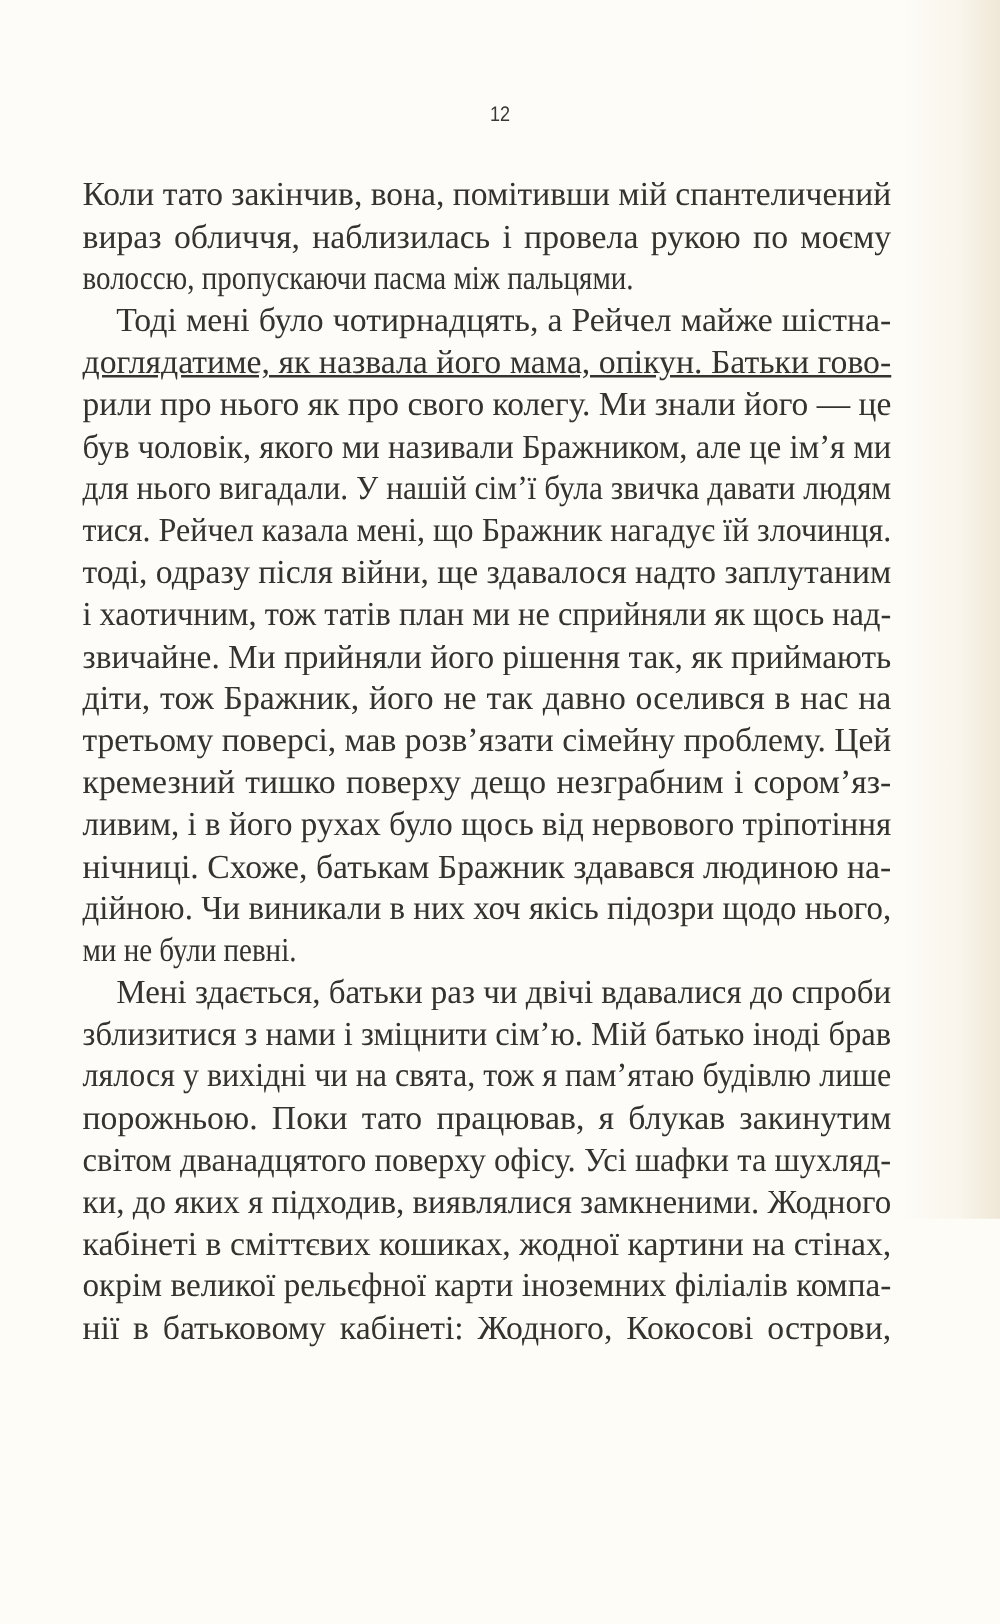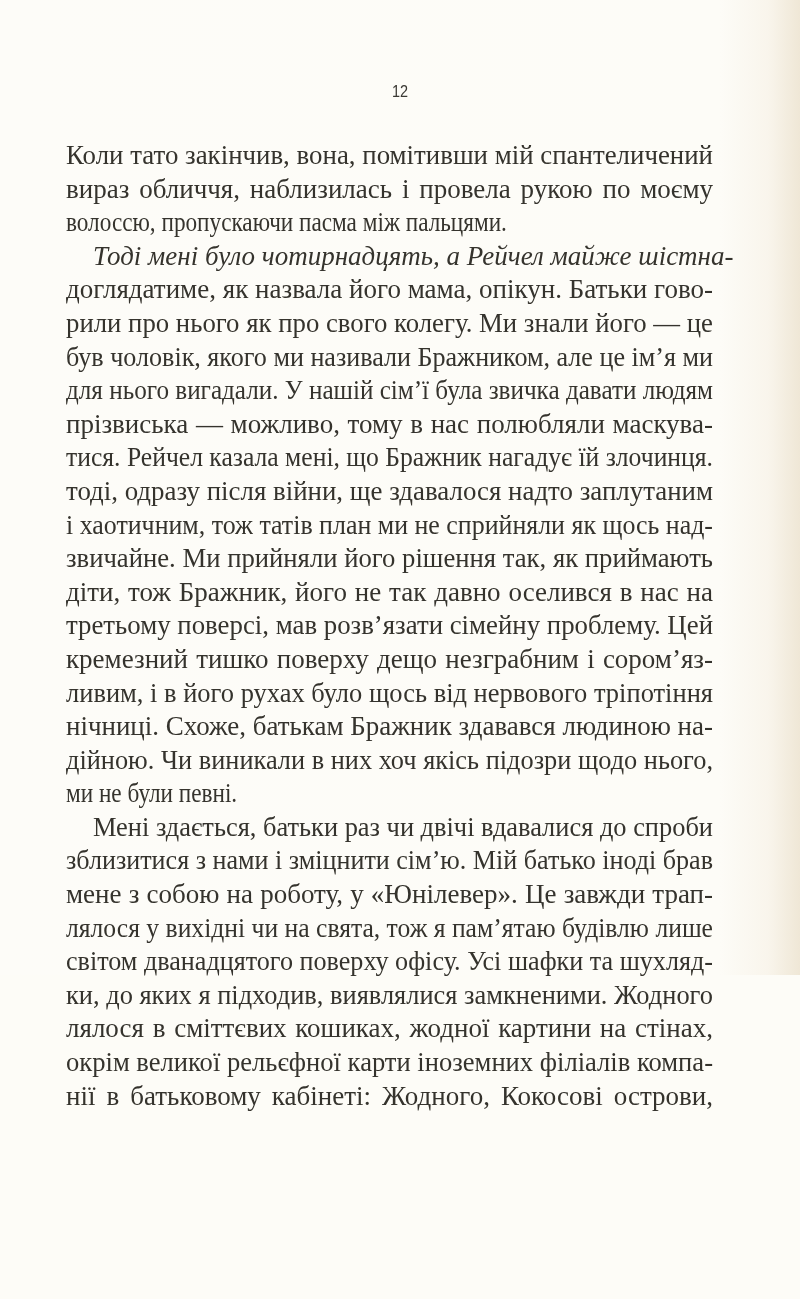--- a/index.html
+++ b/index.html
@@ -58,40 +58,39 @@
   </style>
 </head>
 <body>
 
 <div class="page">
   <div class="page-number">12</div>
   <div class="text-block" id="text-block">
       <span class="line justify" style="display: block; text-align: justify; text-align-last: justify; width: 649.859px; box-sizing: border-box; transform: scaleX(0.9956);">Коли тато закінчив, вона, помітивши мій спантеличений</span>
       <span class="line justify" style="display: block; text-align: justify; text-align-last: justify; width: 647px; box-sizing: border-box; transform: scaleX(1);">вираз обличчя, наблизилась і провела рукою по моєму</span>
       <span class="line" style="display: block; text-align: left; text-align-last: auto; width: auto; box-sizing: border-box; transform: scaleX(0.86);">волоссю, пропускаючи пасма між пальцями.</span>
-      <span class="line indent justify" style="display: block; text-align: justify; text-align-last: justify; width: 647px; padding-left: 27px; box-sizing: border-box; transform: scaleX(1); font-style: italic;">Тоді мені було чотирнадцять, а Рейчел майже шістна-</span>
-      <span class="line justify" style="display: block; text-align: justify; text-align-last: justify; width: 647px; box-sizing: border-box; transform: scaleX(1);">доглядатиме, як назвала його мама, опікун. Батьки гово-</span>
+      <span class="line indent justify" style="display: block; text-align: justify; text-align-last: justify; width: 647px; padding-left: 27px; box-sizing: border-box; transform: scaleX(1);">Тоді мені було чотирнадцять, а Рейчел майже шістна-</span>
+      <span class="line justify" style="display: block; text-align: justify; text-align-last: justify; width: 647px; box-sizing: border-box; transform: scaleX(1); text-decoration: underline;">доглядатиме, як назвала його мама, опікун. Батьки гово-</span>
       <span class="line justify" style="display: block; text-align: justify; text-align-last: justify; width: 652.641px; box-sizing: border-box; transform: scaleX(0.991357);">рили про нього як про свого колегу. Ми знали його — це</span>
       <span class="line justify" style="display: block; text-align: justify; text-align-last: justify; width: 669.469px; box-sizing: border-box; transform: scaleX(0.966438);">був чоловік, якого ми називали Бражником, але це ім’я ми</span>
       <span class="line justify" style="display: block; text-align: justify; text-align-last: justify; width: 694.578px; box-sizing: border-box; transform: scaleX(0.931501);">для нього вигадали. У нашій сім’ї була звичка давати людям</span>
-      <span class="line justify" style="display: block; text-align: justify; text-align-last: justify; width: 647px; box-sizing: border-box; transform: scaleX(1);">прізвиська — можливо, тому в нас полюбляли маскува-</span>
       <span class="line justify" style="display: block; text-align: justify; text-align-last: justify; width: 681.594px; box-sizing: border-box; transform: scaleX(0.949246);">тися. Рейчел казала мені, що Бражник нагадує їй злочинця.</span>
       <span class="line justify" style="display: block; text-align: justify; text-align-last: justify; width: 649.391px; box-sizing: border-box; transform: scaleX(0.996319);">тоді, одразу після війни, ще здавалося надто заплутаним</span>
       <span class="line justify" style="display: block; text-align: justify; text-align-last: justify; width: 674.141px; box-sizing: border-box; transform: scaleX(0.95974);">і хаотичним, тож татів план ми не сприйняли як щось над-</span>
       <span class="line justify" style="display: block; text-align: justify; text-align-last: justify; width: 654.531px; box-sizing: border-box; transform: scaleX(0.988494);">звичайне. Ми прийняли його рішення так, як приймають</span>
       <span class="line justify" style="display: block; text-align: justify; text-align-last: justify; width: 647px; box-sizing: border-box; transform: scaleX(1);">діти, тож Бражник, його не так давно оселився в нас на</span>
       <span class="line justify" style="display: block; text-align: justify; text-align-last: justify; width: 651.219px; box-sizing: border-box; transform: scaleX(0.993522);">третьому поверсі, мав розв’язати сімейну проблему. Цей</span>
       <span class="line justify" style="display: block; text-align: justify; text-align-last: justify; width: 647px; box-sizing: border-box; transform: scaleX(1);">кремезний тишко поверху дещо незграбним і сором’яз-</span>
       <span class="line justify" style="display: block; text-align: justify; text-align-last: justify; width: 659.641px; box-sizing: border-box; transform: scaleX(0.980837);">ливим, і в його рухах було щось від нервового тріпотіння</span>
       <span class="line justify" style="display: block; text-align: justify; text-align-last: justify; width: 647.828px; box-sizing: border-box; transform: scaleX(0.998722);">нічниці. Схоже, батькам Бражник здавався людиною на-</span>
       <span class="line justify" style="display: block; text-align: justify; text-align-last: justify; width: 663.062px; box-sizing: border-box; transform: scaleX(0.975775);">дійною. Чи виникали в них хоч якісь підозри щодо нього,</span>
       <span class="line" style="display: block; text-align: left; text-align-last: auto; width: auto; box-sizing: border-box; transform: scaleX(0.86);">ми не були певні.</span>
       <span class="line indent justify" style="display: block; text-align: justify; text-align-last: justify; width: 661.496px; padding-left: 27.6049px; box-sizing: border-box; transform: scaleX(0.978087);">Мені здається, батьки раз чи двічі вдавалися до спроби</span>
       <span class="line justify" style="display: block; text-align: justify; text-align-last: justify; width: 669.484px; box-sizing: border-box; transform: scaleX(0.966415);">зблизитися з нами і зміцнити сім’ю. Мій батько іноді брав</span>
-      <span class="line justify" style="display: block; text-align: justify; text-align-last: justify; width: 647px; box-sizing: border-box; transform: scaleX(1);">мене з собою на роботу, у «Юнілевер». Це завжди трап-</span>
       <span class="line justify" style="display: block; text-align: justify; text-align-last: justify; width: 682px; box-sizing: border-box; transform: scaleX(0.94868);">лялося у вихідні чи на свята, тож я пам’ятаю будівлю лише</span>
+      <span class="line justify" style="display: block; text-align: justify; text-align-last: justify; width: 647px; box-sizing: border-box; transform: scaleX(1);">порожньою. Поки тато працював, я блукав закинутим</span>
       <span class="line justify" style="display: block; text-align: justify; text-align-last: justify; width: 668.391px; box-sizing: border-box; transform: scaleX(0.967997);">світом дванадцятого поверху офісу. Усі шафки та шухляд-</span>
       <span class="line justify" style="display: block; text-align: justify; text-align-last: justify; width: 661.109px; box-sizing: border-box; transform: scaleX(0.978658);">ки, до яких я підходив, виявлялися замкненими. Жодного</span>
-      <span class="line justify" style="display: block; text-align: justify; text-align-last: justify; width: 647px; box-sizing: border-box; transform: scaleX(1);">лялося в сміттєвих кошиках, жодної картини на стінах,</span>
+      <span class="line justify" style="display: block; text-align: justify; text-align-last: justify; width: 647px; box-sizing: border-box; transform: scaleX(1);">кабінеті в сміттєвих кошиках, жодної картини на стінах,</span>
       <span class="line justify" style="display: block; text-align: justify; text-align-last: justify; width: 657.094px; box-sizing: border-box; transform: scaleX(0.984639);">окрім великої рельєфної карти іноземних філіалів компа-</span>
       <span class="line justify" style="display: block; text-align: justify; text-align-last: justify; width: 647px; box-sizing: border-box; transform: scaleX(1);">нії в батьковому кабінеті: Жодного, Кокосові острови,</span>
     </div>
 </div>
 
 </body></html>

